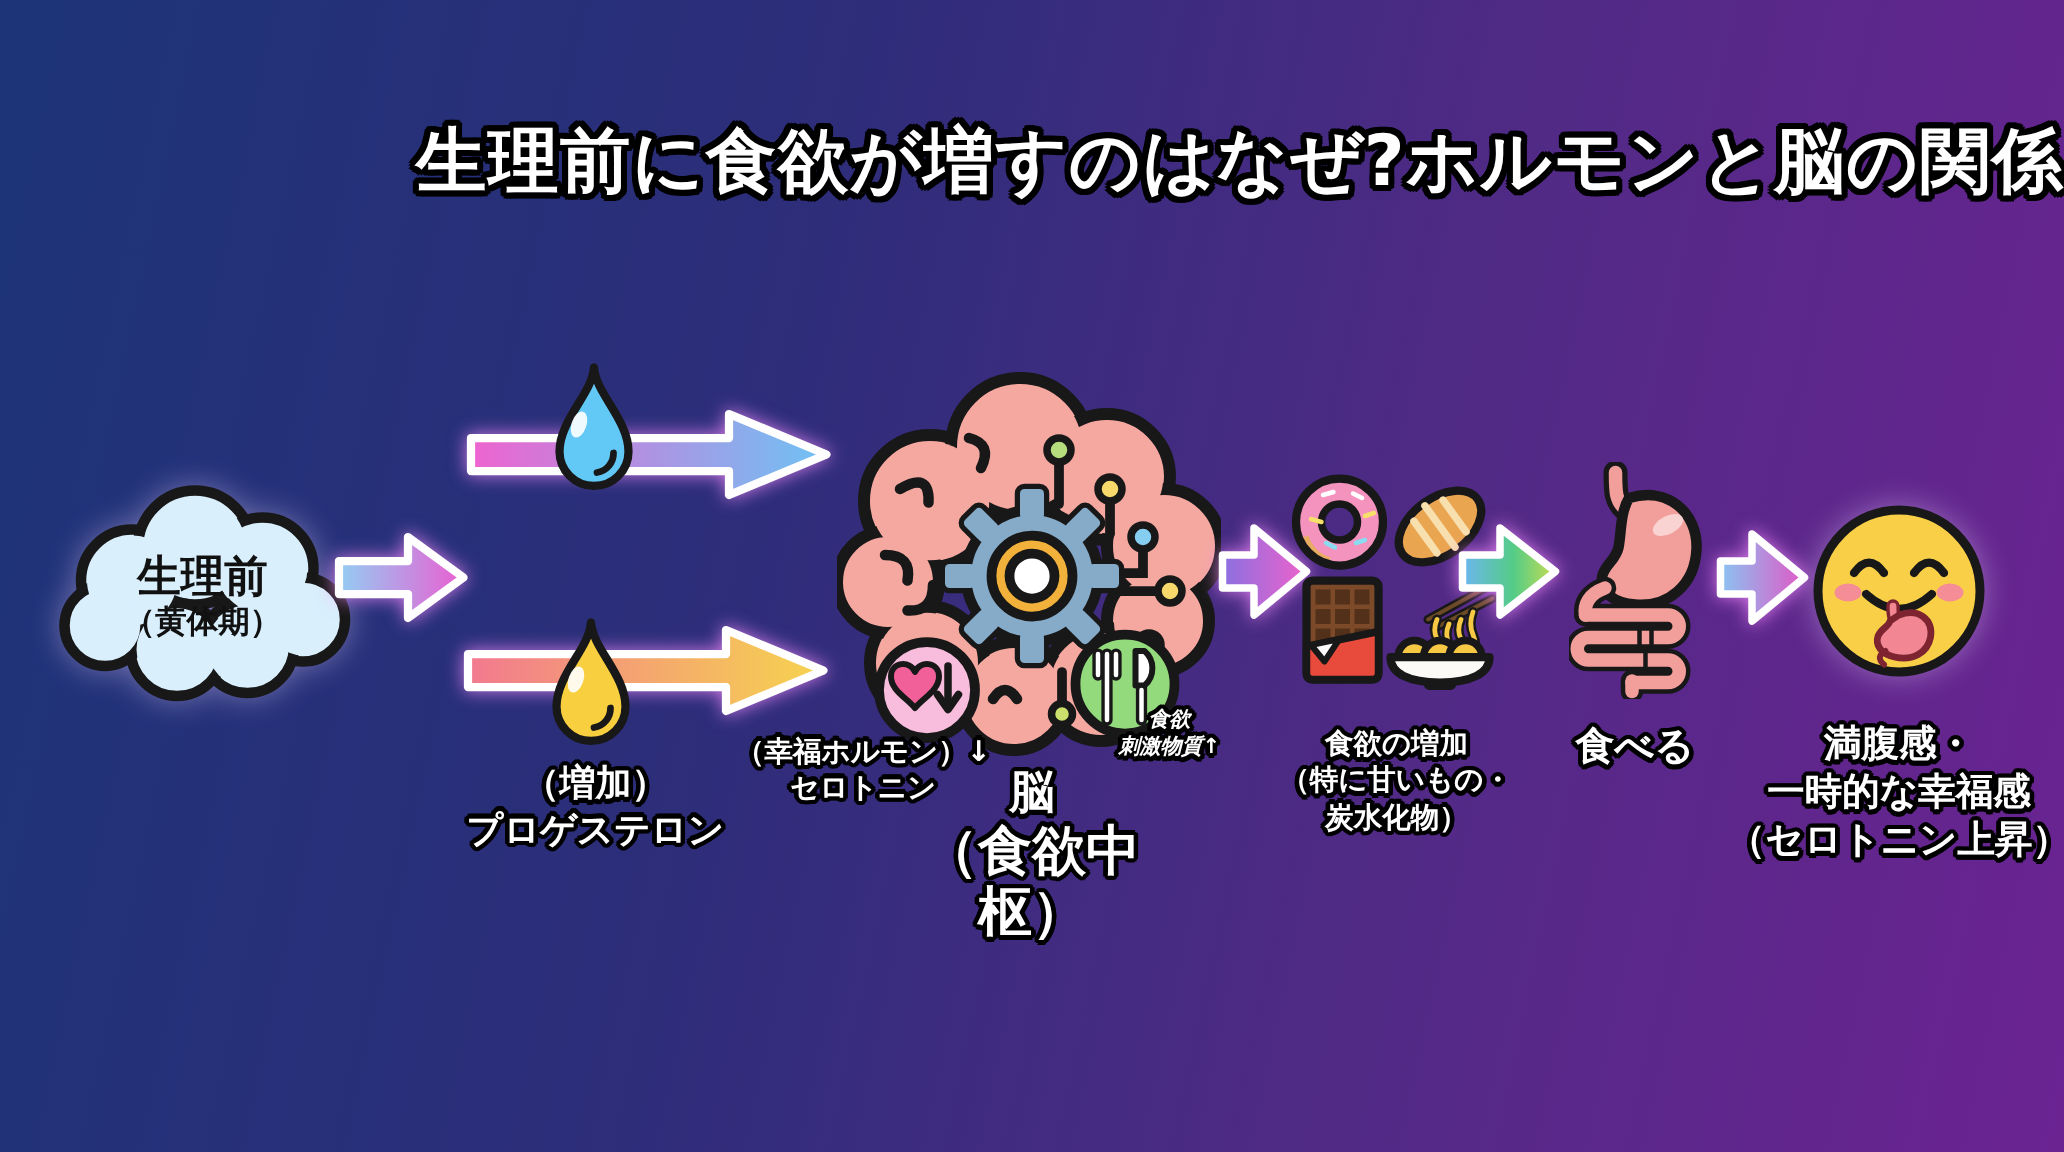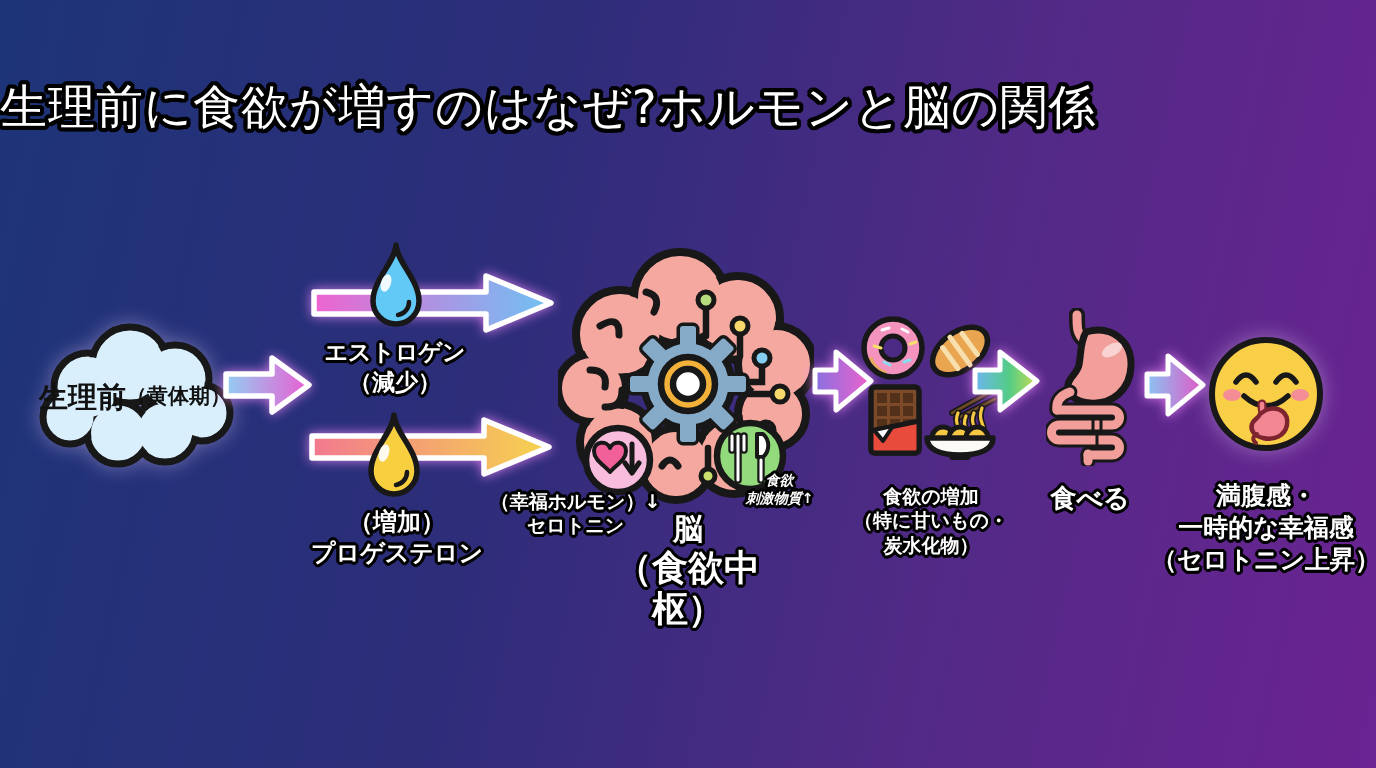--- a/index.html
+++ b/index.html
@@ -3,39 +3,39 @@
 <meta charset="utf-8">
 <style>
   html,body{margin:0;padding:0;background:#111;}
   .stage{
     position:relative;width:1376px;height:768px;overflow:hidden;
     background:linear-gradient(102deg,#1d3478 0%,#2e2d7a 38%,#512a86 68%,#6b2392 100%);
     font-family:"DejaVu Sans","Liberation Sans",sans-serif;
   }
   .abs{position:absolute;}
   .title{
-    position:absolute;top:76px;left:0;width:100%;text-align:left;
-    font-size:47px;font-weight:400;color:#fff;letter-spacing:1px;
+    position:absolute;top:76px;left:0;width:100%;text-align:right;
+    font-size:47px;font-weight:700;color:#fff;letter-spacing:1px;
     text-shadow:-4px 0 #000,4px 0 #000,0 -4px #000,0 4px #000,
       -3px -3px #000,3px -3px #000,-3px 3px #000,3px 3px #000,
       -2px -4px #000,2px -4px #000,-2px 4px #000,2px 4px #000,
       -4px -2px #000,4px -2px #000,-4px 2px #000,4px 2px #000;
   }
   .lbl{
     position:absolute;text-align:center;color:#fff;font-weight:800;line-height:1.3;
     text-shadow:-3px 0 #000,3px 0 #000,0 -3px #000,0 3px #000,
       -2px -2px #000,2px -2px #000,-2px 2px #000,2px 2px #000,
       -1px -3px #000,1px -3px #000,-1px 3px #000,1px 3px #000,
       -3px -1px #000,3px -1px #000,-3px 1px #000,3px 1px #000;
   }
   .ln{display:block;}
   .glow{filter:drop-shadow(0 0 6px rgba(248,140,255,.8));}
   .softglow{filter:drop-shadow(0 0 10px rgba(235,210,255,.4));}
   .cloudtxt{
-    position:absolute;inset:0;display:flex;flex-direction:row;align-items:center;
+    position:absolute;inset:0;display:flex;flex-direction:column;align-items:center;
     justify-content:center;color:#111;font-weight:800;line-height:1.2;padding-top:4px;text-align:center;
   }
   .cloudtxt .l1{font-size:29px;}
   .cloudtxt .l2{font-size:21px;}
 </style>
 </head>
 <body>
 
 <div class="stage">
 
@@ -87,24 +87,20 @@
       </defs>
     <polygon points="6,24 178,24 178,8 243,35 178,62 178,46 6,46" fill="url(#g2)" stroke="#fff" stroke-width="5.5" stroke-linejoin="round"></polygon>
   </svg>
 
   <svg class="abs" style="left:366px;top:240px;" width="60" height="92" viewBox="0 0 60 92">
     <path d="M30 5 C 29 22 7 40 7 61 a23 23 0 0 0 46 0 C 53 40 31 22 30 5 Z" fill="#62c8f5" stroke="#181818" stroke-width="5.5" stroke-linejoin="round"></path>
     <ellipse cx="20" cy="43" rx="5" ry="9" transform="rotate(18 20 43)" fill="rgba(255,255,255,.9)"></ellipse>
     <path d="M43 62 a13 13 0 0 1 -11 13" stroke="#181818" stroke-width="4.5" fill="none" stroke-linecap="round"></path>
   </svg>
 
-  <div class="lbl" style="left:300px;top:338px;width:190px;font-size:23px;">
-    <span class="ln">エストロゲン</span>
-    <span class="ln">（減少）</span>
-  </div>
 
   <svg class="abs glow" style="left:306px;top:412px;" width="250" height="70" viewBox="0 0 250 70">
     <defs>
         <linearGradient id="g3" x1="0" y1="0" x2="1" y2="0">
           <stop offset="0" stop-color="#f2798f"></stop>
           <stop offset="1" stop-color="#f6d44e"></stop>
         </linearGradient>
       </defs>
     <polygon points="6,24 178,24 178,8 243,35 178,62 178,46 6,46" fill="url(#g3)" stroke="#fff" stroke-width="5.5" stroke-linejoin="round"></polygon>
   </svg>

